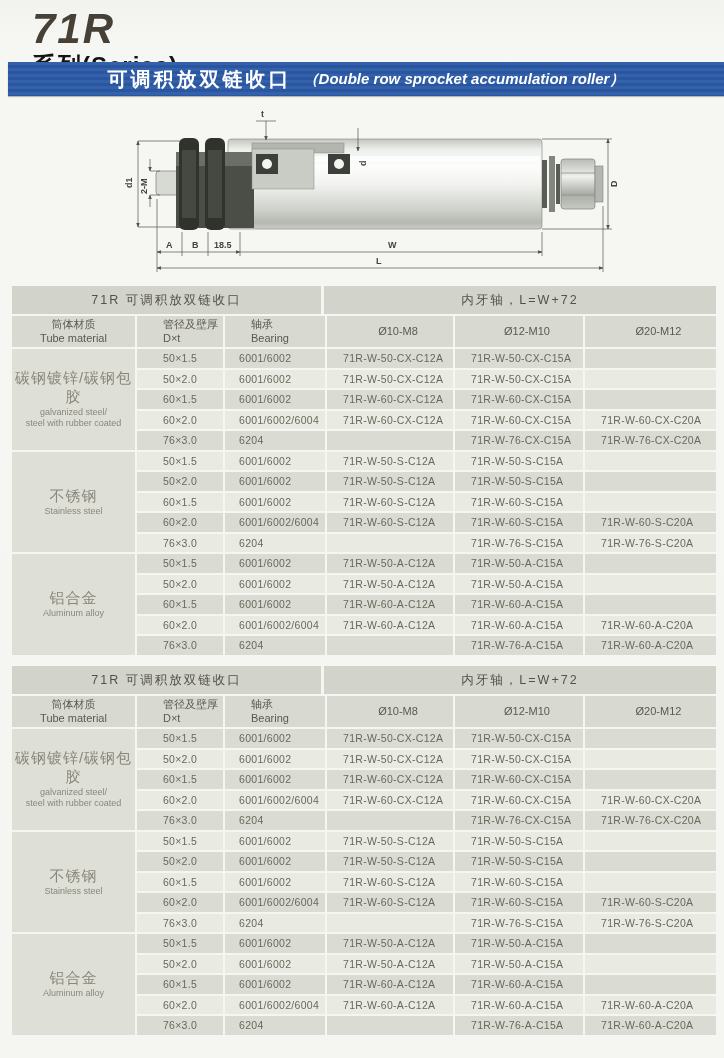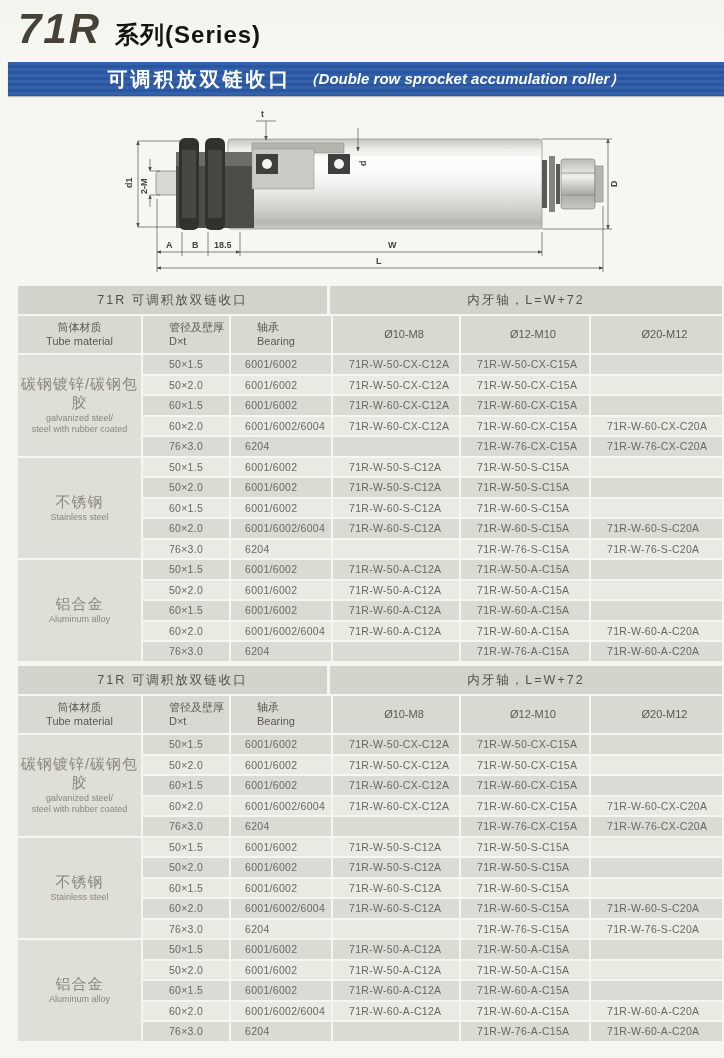--- a/index.html
+++ b/index.html
@@ -1,43 +1,43 @@
 <!DOCTYPE html>
 <html><head>
 <meta charset="utf-8">
 <style>
   html,body{margin:0;padding:0;}
   body{width:724px;height:1058px;background:#eef0ec;font-family:"Liberation Sans","DejaVu Sans",sans-serif;}
   #page{position:relative;width:724px;height:1058px;background:#f5f6f2;overflow:hidden;
         background-image:linear-gradient(180deg,#f2f3ef 0,#f6f7f3 40px,#f5f6f2 100%);}
 
   
-  #titleRow{position:absolute;top:8px;left:18px;display:flex;align-items:baseline;}
+  #titleRow{position:absolute;top:8px;left:18px;display:flex;align-items:baseline;flex-direction:column;}
   #seriesNum{font-size:42px;font-weight:bold;font-style:italic;color:#464036;letter-spacing:2px;line-height:1;}
   #seriesSuffix{font-size:24px;font-weight:bold;color:#16140f;margin-left:14px;letter-spacing:1px;}
 
   
   #banner{position:absolute;top:62px;left:8px;right:0;height:34px;
           background:repeating-linear-gradient(180deg,#3362ab 0 3px,#2a55a0 3px 6px);
           display:flex;align-items:center;justify-content:center;box-shadow:0 1px 1px rgba(0,0,0,.25);}
   #banner .cn{color:#fff;font-weight:bold;font-size:20px;letter-spacing:3px;}
   #banner .en{color:#fff;font-weight:bold;font-style:italic;font-size:15px;margin-left:12px;letter-spacing:0;}
 
   
   #diagram{position:absolute;top:104px;left:0;width:724px;height:180px;}
   .dimtxt{font-size:9px;font-weight:bold;fill:#45423c;}
   .dimline{stroke:#55534d;stroke-width:.7;fill:none;}
 
   
-  .spec-table{position:absolute;left:18px;width:704px;}
+  .spec-table{position:absolute;left:12px;width:704px;}
   #table1{top:286px;} #table2{top:666px;}
   .t-sec{display:grid;grid-template-columns:309px auto;gap:3px;height:28px;}
   .t-sec>div{background:#d2d4cc;display:flex;align-items:center;justify-content:center;
              font-size:12.5px;color:#54504a;letter-spacing:2px;}
-  .t-colhdr{display:grid;grid-template-columns:123px 86px 100px 126px 128px auto;gap:2px;height:37px;margin-top:2px;}
+  .t-colhdr{display:grid;grid-template-columns:123px 86px 100px 126px 128px auto;gap:2px;height:31px;margin-top:2px;}
   .t-colhdr>div{background:#d8dad2;display:flex;flex-direction:column;justify-content:center;
                 font-size:11px;color:#5c584f;line-height:1.25;}
   .t-colhdr .h0{align-items:center;}
   .t-colhdr .h1,.t-colhdr .h2{padding-left:26px;}
   .t-colhdr .hm{justify-content:center;padding-left:16px;text-align:center;}
   .t-group{display:grid;grid-template-columns:123px 86px 100px 126px 128px auto;gap:2px;
            grid-auto-rows:18.5px;margin-top:2px;}
   .mat-cell{grid-row:1/span 5;grid-column:1;background:#dee0d8;display:flex;flex-direction:column;
             justify-content:center;align-items:center;text-align:center;}
   .mat-cn{font-size:15px;color:#8b867a;letter-spacing:1px;}

